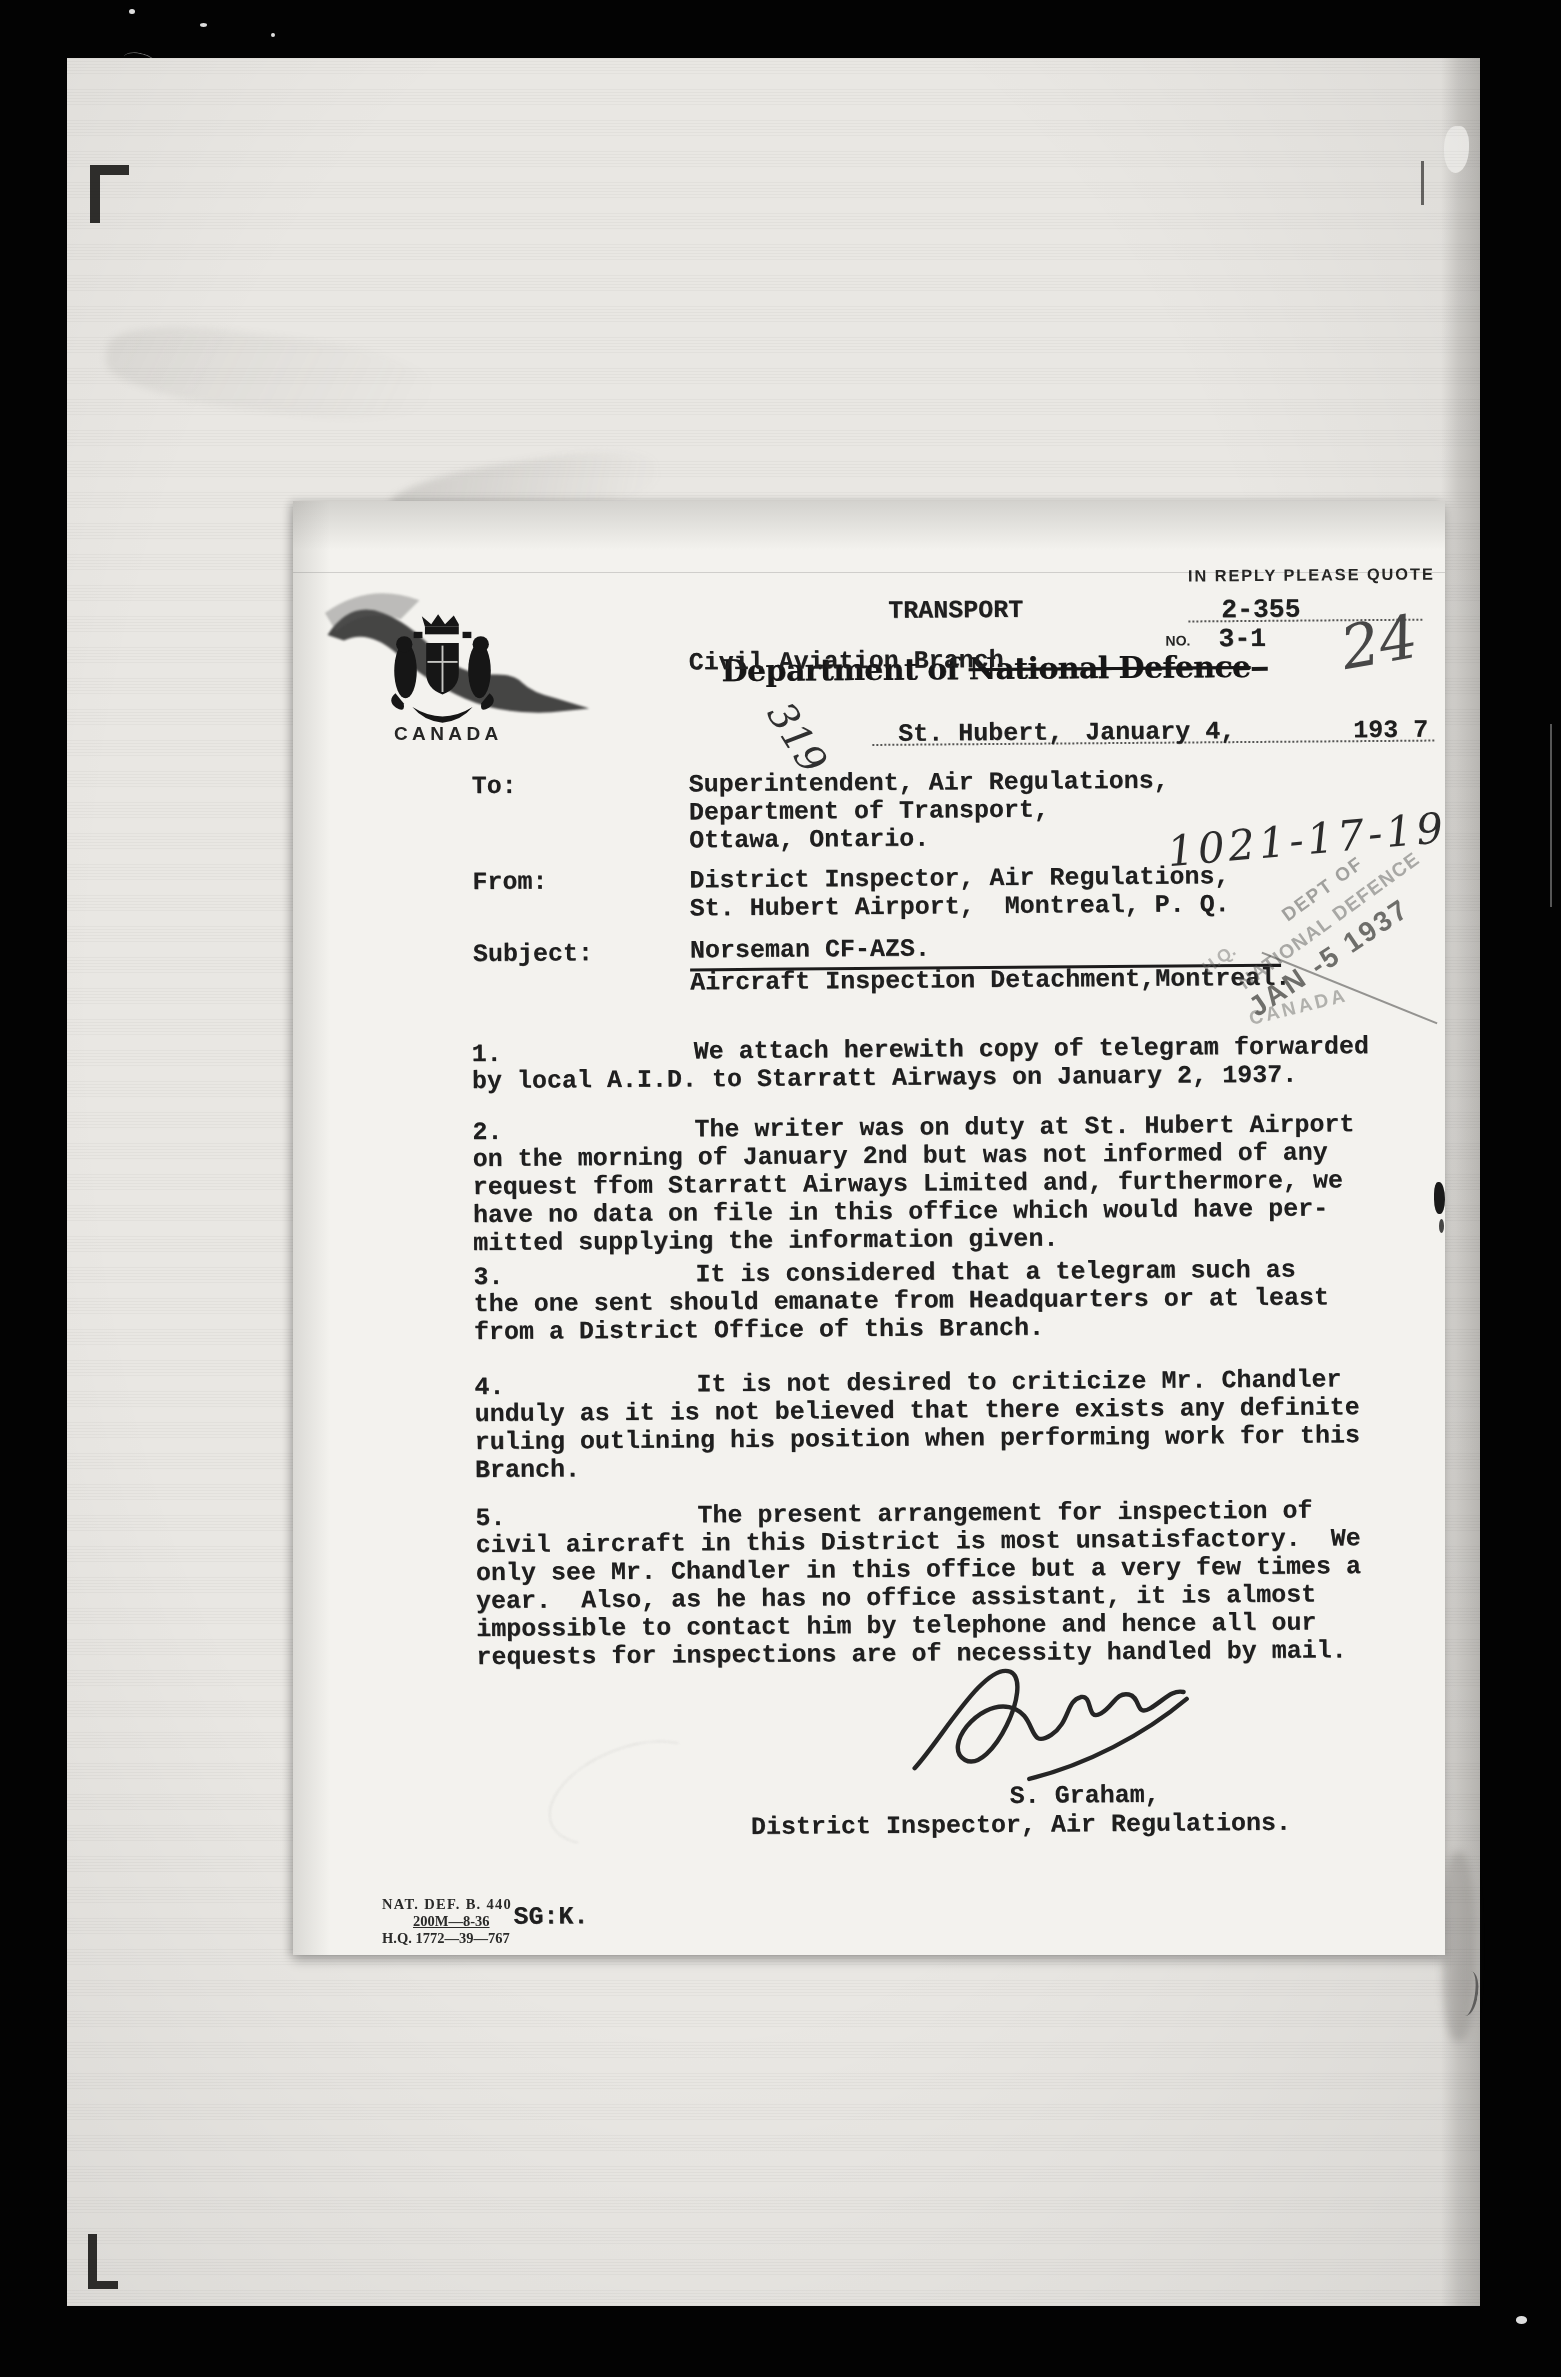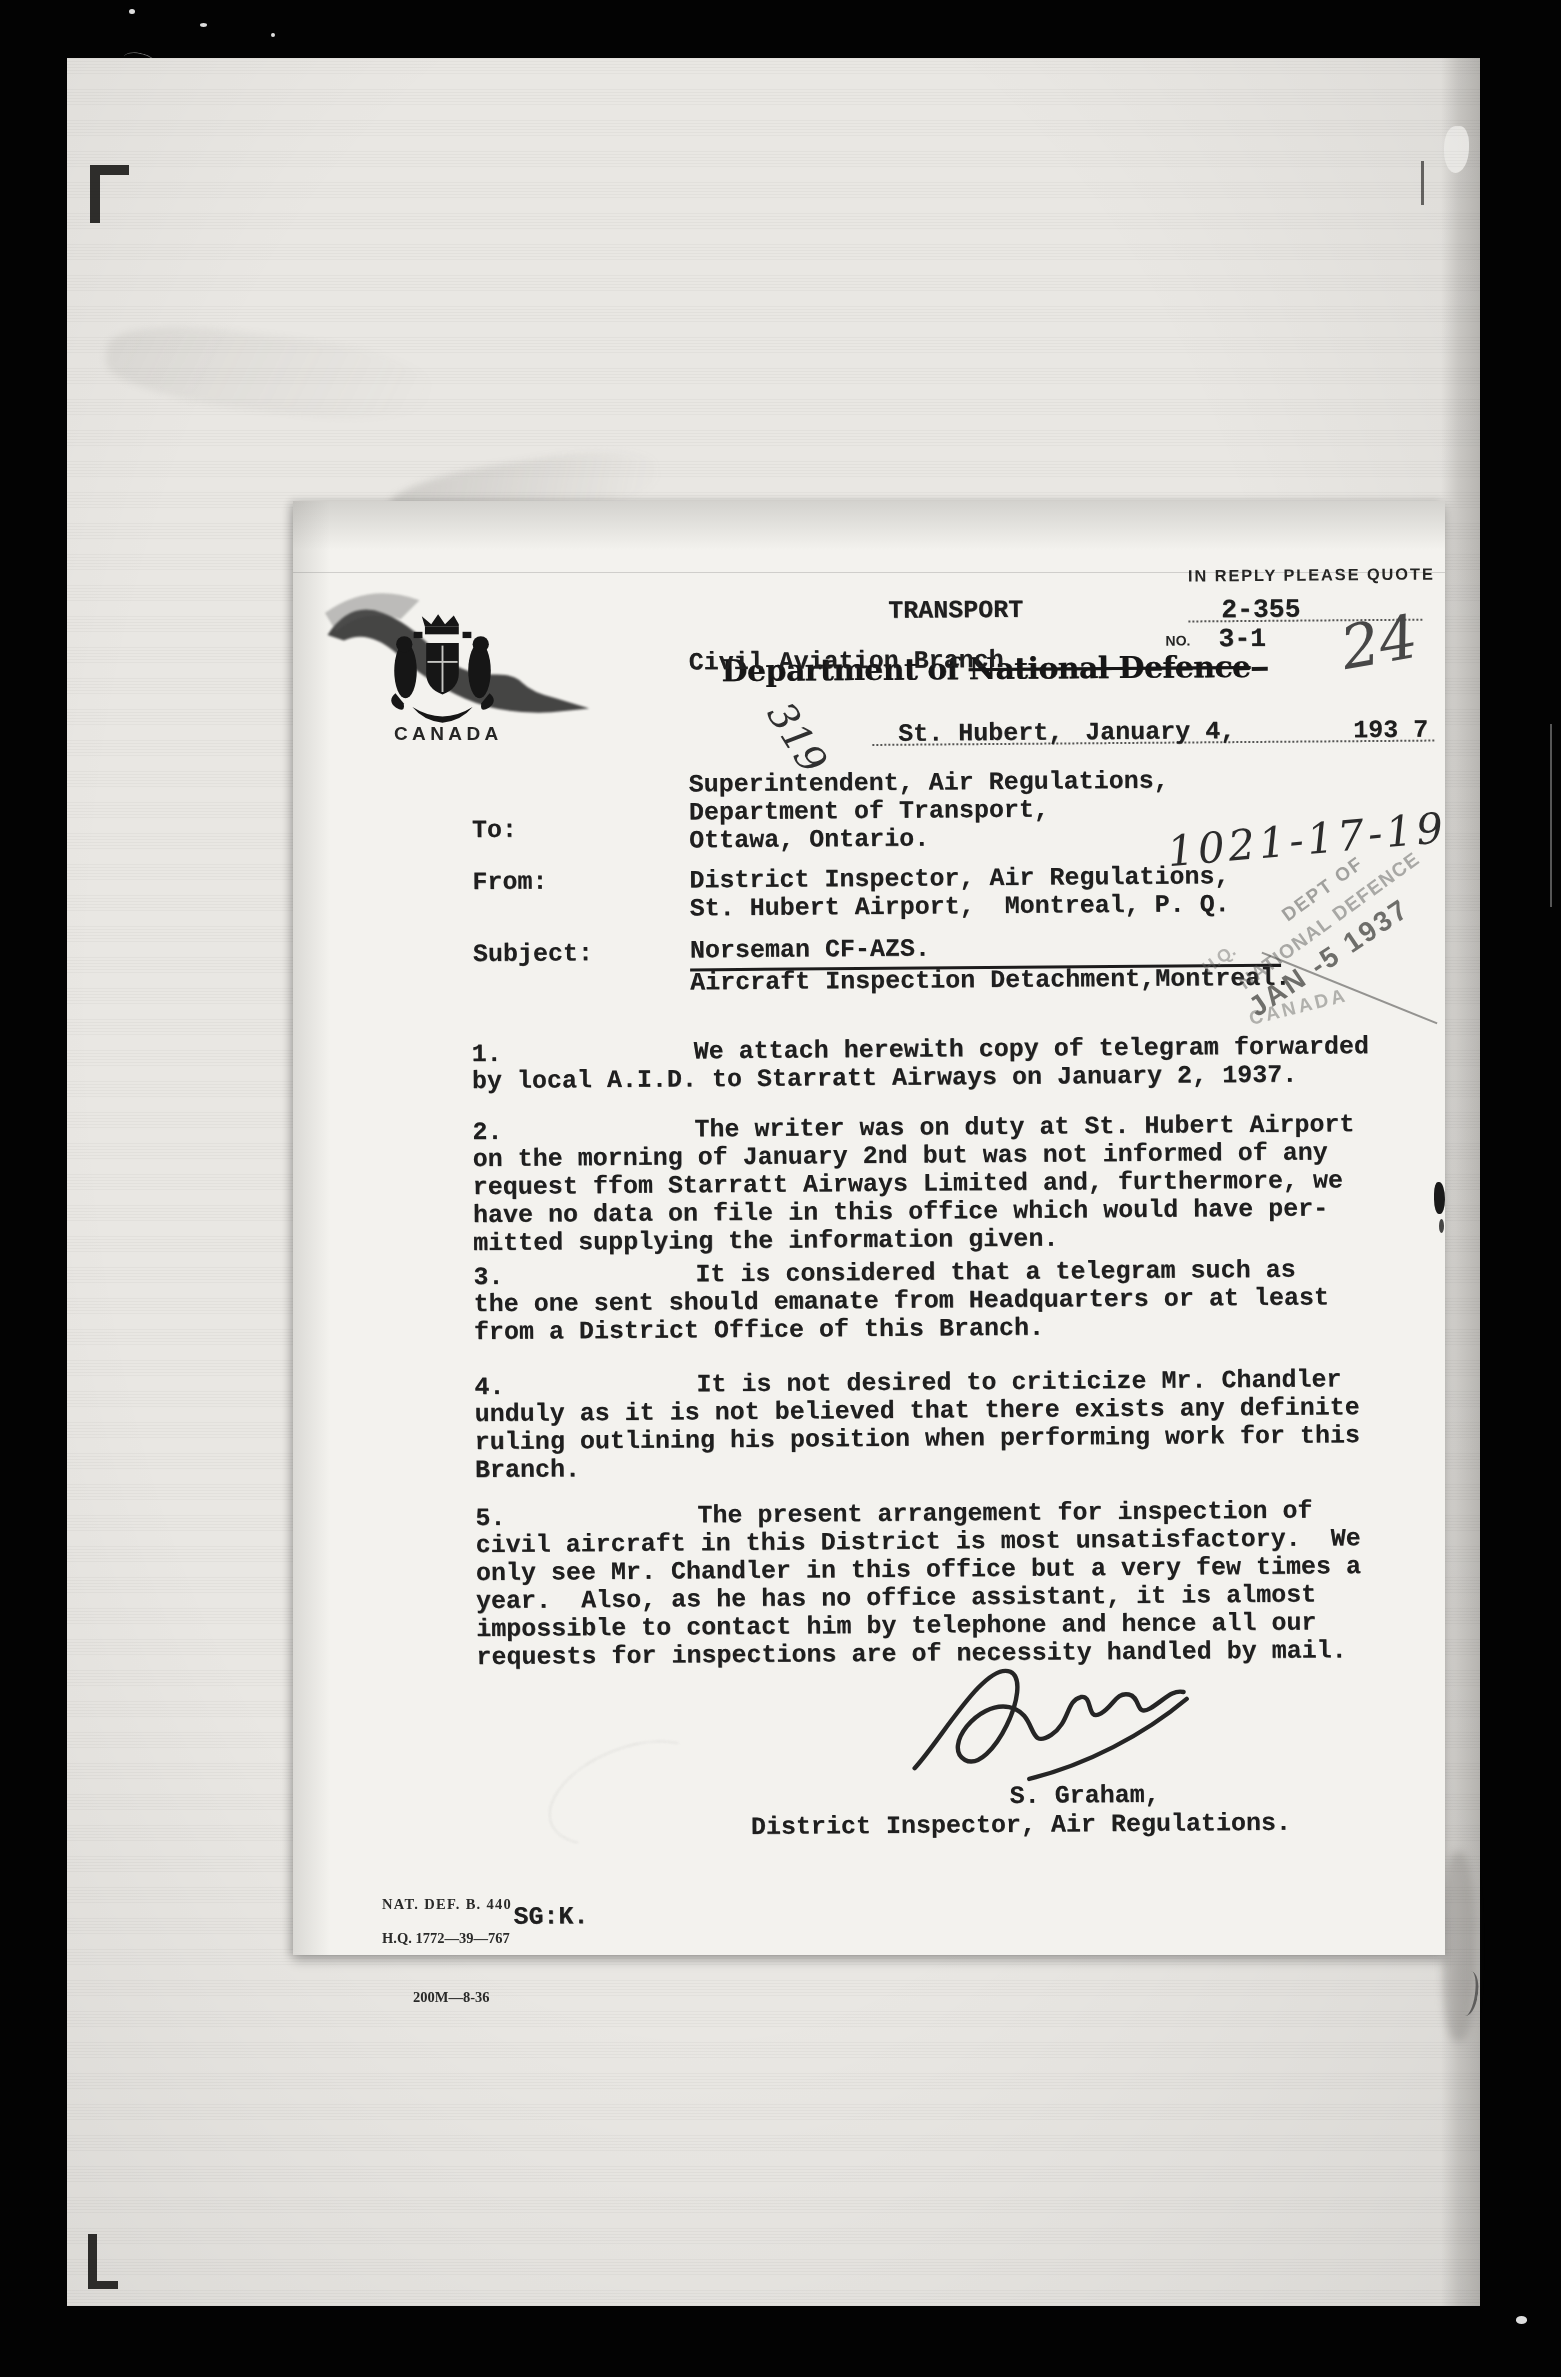--- a/index.html
+++ b/index.html
@@ -142,21 +142,21 @@
       <div class="smallcaps" style="left:876px;top:111px;font-size:14px;margin-top:23px;">NO.</div>
       <div class="dotted-leader" style="left:899px;top:101px;width:234px;height:21.4px;"></div>
       <div class="type" style="left:932px;top:97px;font-size:26.4px;">2-355</div>
       <div class="type" style="left:929px;top:126px;font-size:26.4px;">3-1</div>
 
       <div class="dotted-leader" style="left:582px;top:222px;width:562px;height:21.4px;"></div>
       <div class="type" style="left:608px;top:219px;">St. Hubert,</div>
       <div class="type" style="left:795px;top:219px;">January 4,</div>
       <div class="type" style="left:1063px;top:219px;">193 7</div>
 
-      <div class="type" style="left:181px;top:268px;margin-top:44px;">To:</div>
+      <div class="type" style="left:181px;top:268px;">To:</div>
       <div class="type" style="left:398px;top:268px;">Superintendent, Air Regulations,</div>
       <div class="type" style="left:398px;top:296px;">Department of Transport,</div>
       <div class="type" style="left:398px;top:324px;">Ottawa, Ontario.</div>
 
       <div class="type" style="left:181px;top:364px;">From:</div>
       <div class="type" style="left:398px;top:364px;">District Inspector, Air Regulations,</div>
       <div class="type" style="left:398px;top:392px;">St. Hubert Airport,  Montreal, P. Q.</div>
 
       <div class="type" style="left:181px;top:436px;text-align:right;">Subject:</div>
       <div class="type underline-rule" style="left:398px;top:434px;width:591px;height:31.5px;">Norseman CF-AZS.</div>
@@ -220,21 +220,21 @@
     <div class="stamp-line" style="left:962px;top:486px;width:189px;transform:rotate(22deg);"></div>
 
     <svg style="position:absolute;left:604px;top:1138px;" width="296" height="145" viewBox="0 0 470 230">
       <g fill="none" stroke="#141414" stroke-width="7" stroke-linecap="round" opacity="0.92">
         <path d="M28,205 C70,160 140,35 180,52 C218,70 150,215 108,192 C72,172 128,98 178,108 C225,118 205,178 245,152 C275,132 268,98 292,92 C312,88 300,132 324,118 C344,106 348,84 368,88 C388,92 378,124 402,110 C424,97 436,80 455,84"></path>
         <path d="M210,222 C300,200 392,152 460,95"></path>
       </g>
     </svg>
 
     <div class="serif-small" style="left:89px;top:1395px;letter-spacing:1.3px;">NAT. DEF. B. 440</div>
-    <div class="serif-small" style="left:120px;top:1488px;">200M—8-36</div>
+    <div class="serif-small" style="left:120px;top:1412px;text-decoration:underline;">200M—8-36</div>
     <div class="serif-small" style="left:89px;top:1429px;">H.Q. 1772—39—767</div>
 
     <div class="edge-blob" style="left:1141px;top:681px;width:10.7px;height:31.5px;border-radius:40% 60% 50% 50%;"></div>
     <div class="edge-blob" style="left:1146px;top:718px;width:5px;height:14px;border-radius:50%;opacity:.8;"></div>
   </div>
 
   <div style="position:absolute;left:1459px;top:1971px;width:16.4px;height:45px;
               border-right:3.1px solid rgba(40,40,40,.6);border-radius:0 50% 50% 0 / 0 50% 50% 0;
               transform:rotate(8deg);"></div>
 </div>

